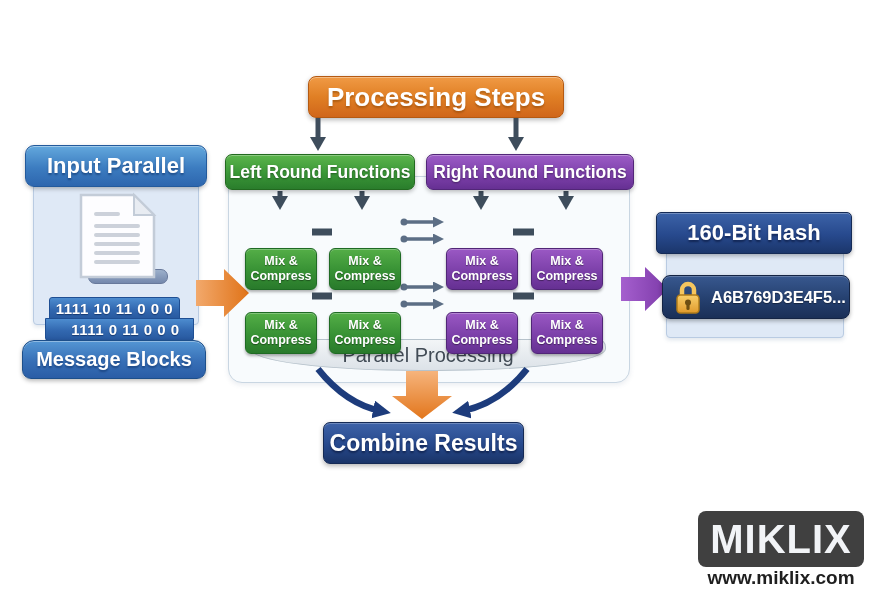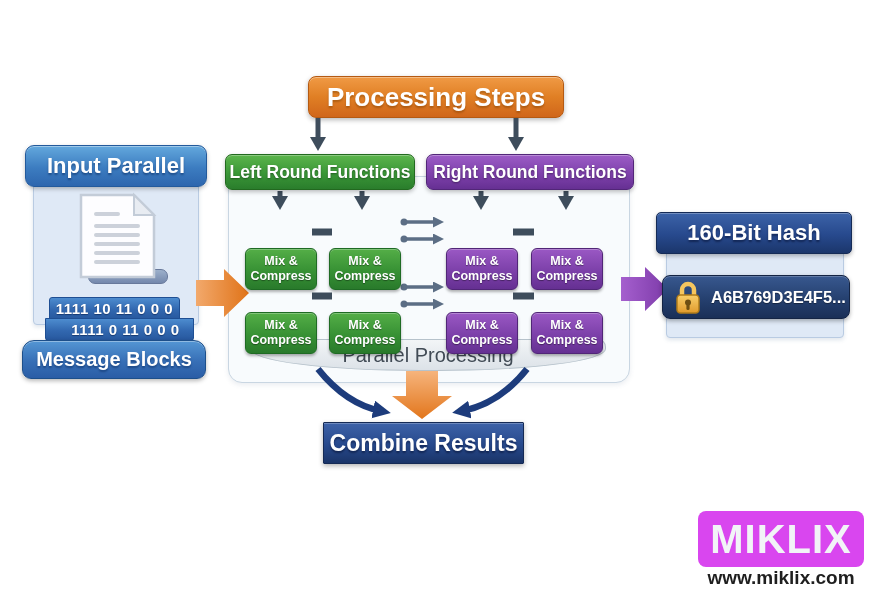--- a/index.html
+++ b/index.html
@@ -51,21 +51,21 @@
     width:70px; height:40px; border-radius:6px; z-index:4;
     color:#fff; font-weight:bold; font-size:12.5px; line-height:15px;
     text-shadow:0 1px 1px rgba(0,0,0,.4); flex-direction:column;
     box-shadow:0 2px 3px rgba(0,0,0,.3), inset 0 1px 0 rgba(255,255,255,.28);
     margin-top:36px;
   }
   .mix-green{background:linear-gradient(180deg,#54ae47 0%,#379134 55%,#297a2b 100%); border:1px solid #1f6b24;}
   .mix-purple{background:linear-gradient(180deg,#9a58c4 0%,#7c40a9 55%,#653092 100%); border:1px solid #512677;}
 
   .combine{
-    left:323px; top:422px; width:199px; height:40px; border-radius:1px;
+    left:323px; top:422px; width:199px; height:40px; border-radius:7px;
     background:linear-gradient(180deg,#3d62a8 0%,#27498c 55%,#1a3468 100%);
     border:1px solid #152a55;
     box-shadow:0 2px 5px rgba(0,0,0,.3), inset 0 1px 0 rgba(255,255,255,.25);
     color:#fff; font-weight:bold; font-size:23px; text-shadow:0 2px 2px rgba(0,10,40,.5);
   }
 
   
   .input-header{
     left:25px; top:145px; width:180px; height:40px; border-radius:9px; z-index:4;
     background:linear-gradient(180deg,#63a8dd 0%,#3c7cc0 55%,#2d66ae 100%);
@@ -118,21 +118,21 @@
     background:linear-gradient(180deg,#38588f 0%,#25406f 55%,#1a2f57 100%);
     border:1px solid #142444;
     box-shadow:0 2px 4px rgba(0,0,0,.3), inset 0 1px 0 rgba(255,255,255,.22);
     display:flex; align-items:center; gap:8px; padding-left:10px; box-sizing:border-box;
     color:#fff; font-weight:bold; font-size:16.5px; text-shadow:0 1px 1px rgba(0,0,0,.4);
   }
 
   
   .logo-box{
     left:698px; top:511px; width:166px; height:56px; border-radius:8px; z-index:4;
-    background:#d946ef; color:#f2f4f7; font-weight:bold; font-size:40px; letter-spacing:1px;
+    background:#404040; color:#f2f4f7; font-weight:bold; font-size:40px; letter-spacing:1px;
   }
   .site-url{
     left:694px; top:567px; width:174px; height:22px; z-index:4;
     color:#1f1f1f; font-weight:bold; font-size:19px;
   }
 
   .connectors{left:0; top:0; z-index:3; pointer-events:none;}
 </style>
 </head>
 <body>

